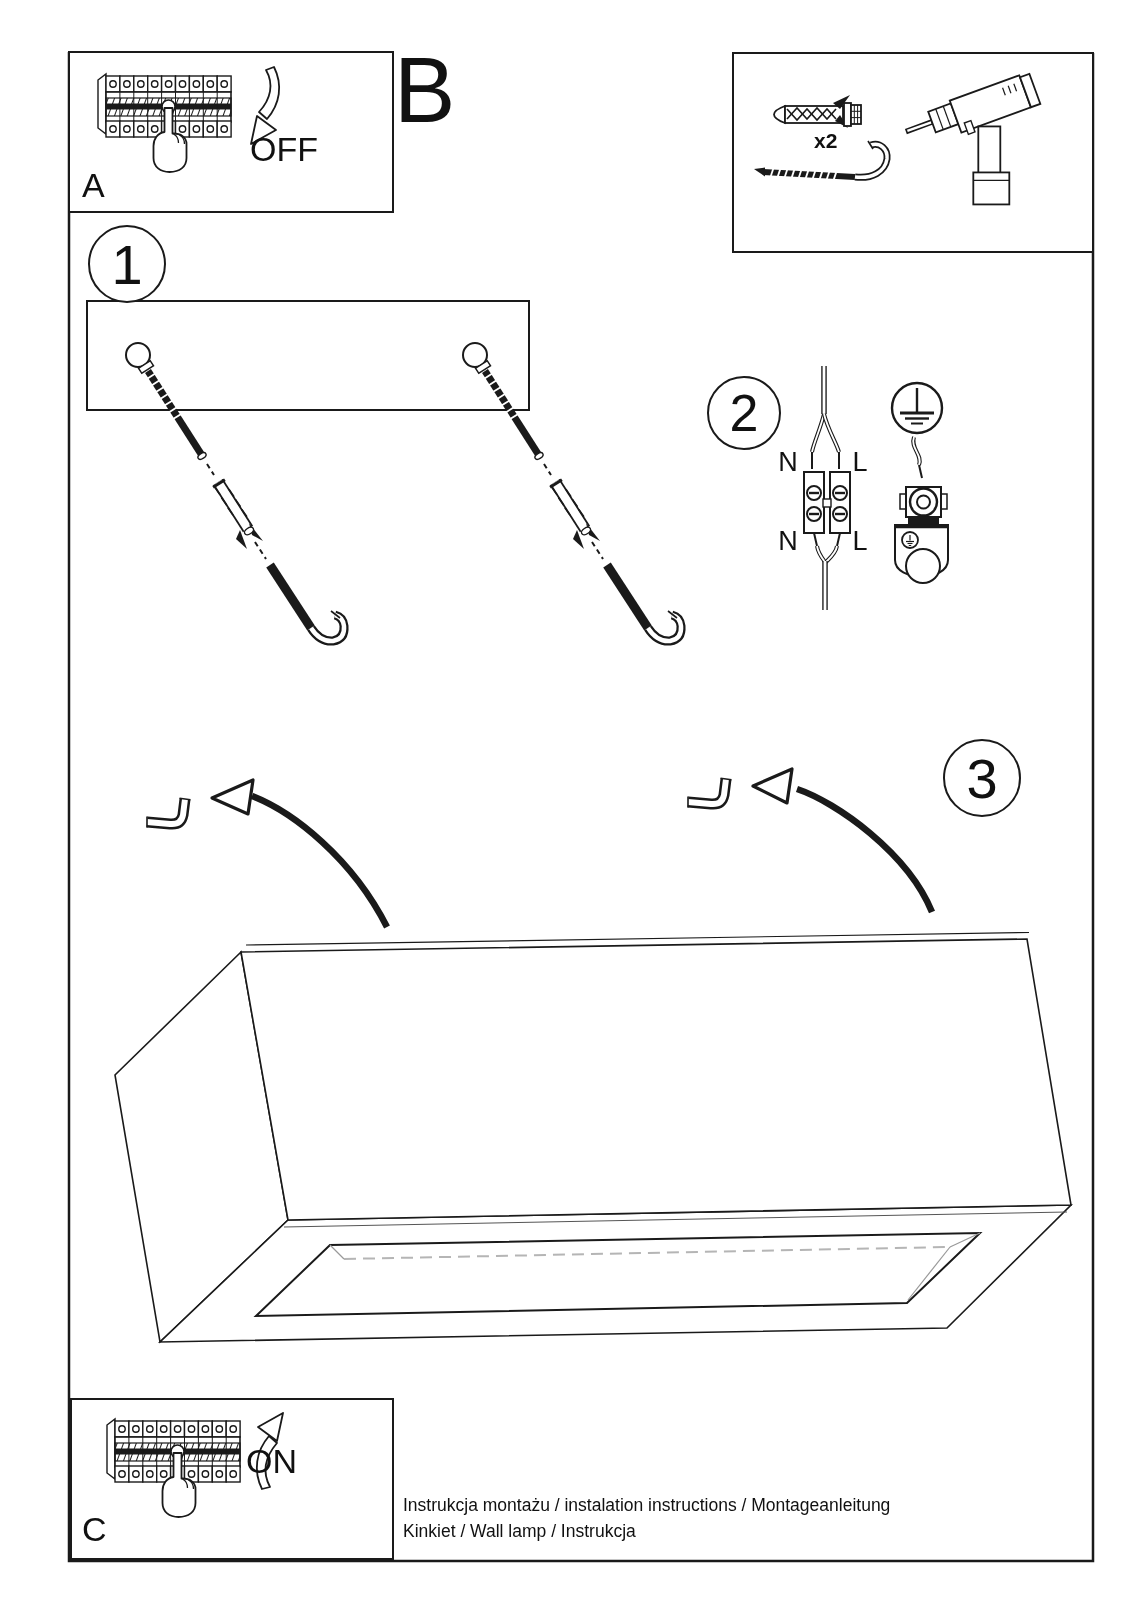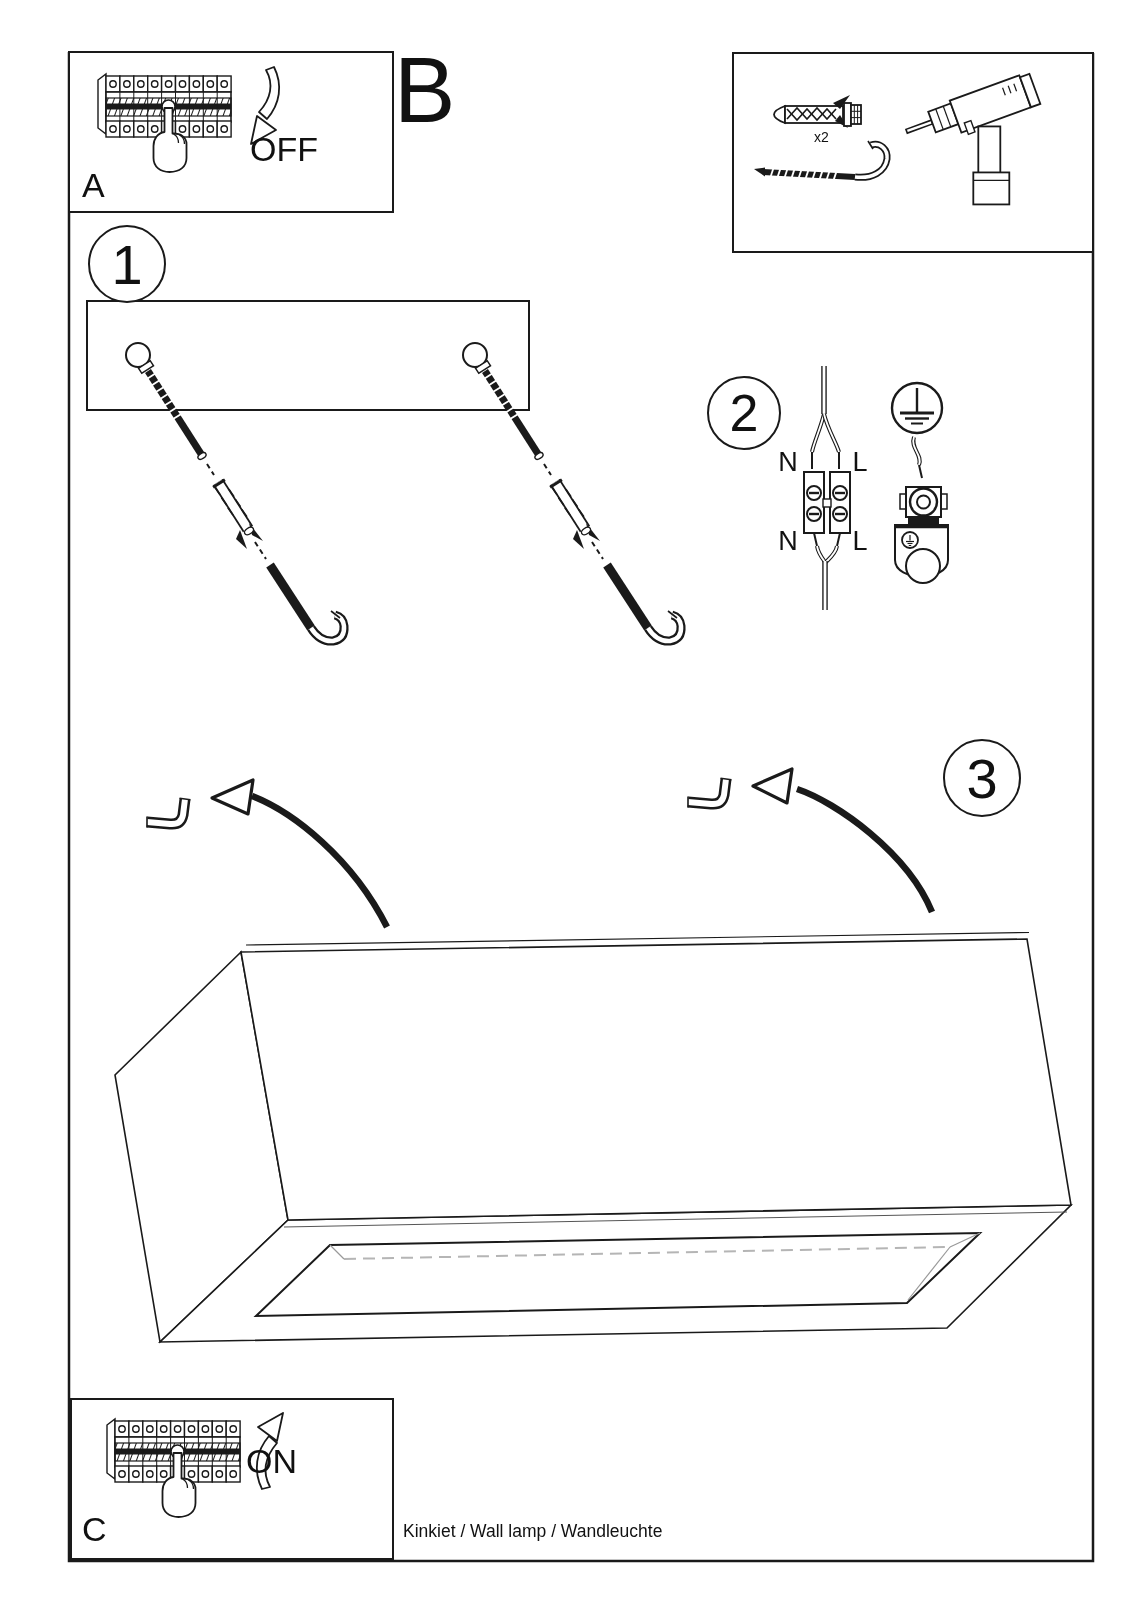--- a/index.html
+++ b/index.html
@@ -15,21 +15,21 @@
   .lbl{
     position:absolute;
     font-family:"Liberation Sans", sans-serif;
     color:#111111;
     white-space:nowrap;
     line-height:1;
   }
   .letter-big{font-size:92px;}
   .letter-panel{font-size:34px;}
   .switch-word{font-size:34px;}
-  .qty{font-size:14px;}
+  .qty{font-size:21px;font-weight:bold;}
   .nl{font-size:27px;width:28px;text-align:center;}
   .step-circle{
     position:absolute;
     border:2px solid #1a1a1a;
     border-radius:50%;
     display:flex;align-items:center;justify-content:center;
     background:#fff;
     font-family:"Liberation Sans", sans-serif;
   }
   .step-1,.step-3{left:0;top:0;width:74px;height:74px;font-size:56px;}
@@ -320,15 +320,16 @@
 </div>
 
 <div class="lbl nl" style="left:774px;top:449px;">N</div>
 <div class="lbl nl" style="left:846px;top:449px;">L</div>
 <div class="lbl nl" style="left:774px;top:528px;">N</div>
 <div class="lbl nl" style="left:846px;top:528px;">L</div>
 
 <div class="lbl letter-panel" style="left:82px;top:1512px;">C</div>
 <div class="lbl switch-word" style="left:246px;top:1444px;">ON</div>
 
-<div class="lbl footer-line" style="left:403px;top:1523px;">Kinkiet / Wall lamp / Wandleuchte</div>
+<div class="lbl footer-line" style="left:403px;top:1497px;">Instrukcja montażu / instalation instructions / Montageanleitung</div>
+<div class="lbl footer-line" style="left:403px;top:1523px;">Kinkiet / Wall lamp / Instrukcja</div>
 
 </div>
 
 </body></html>

